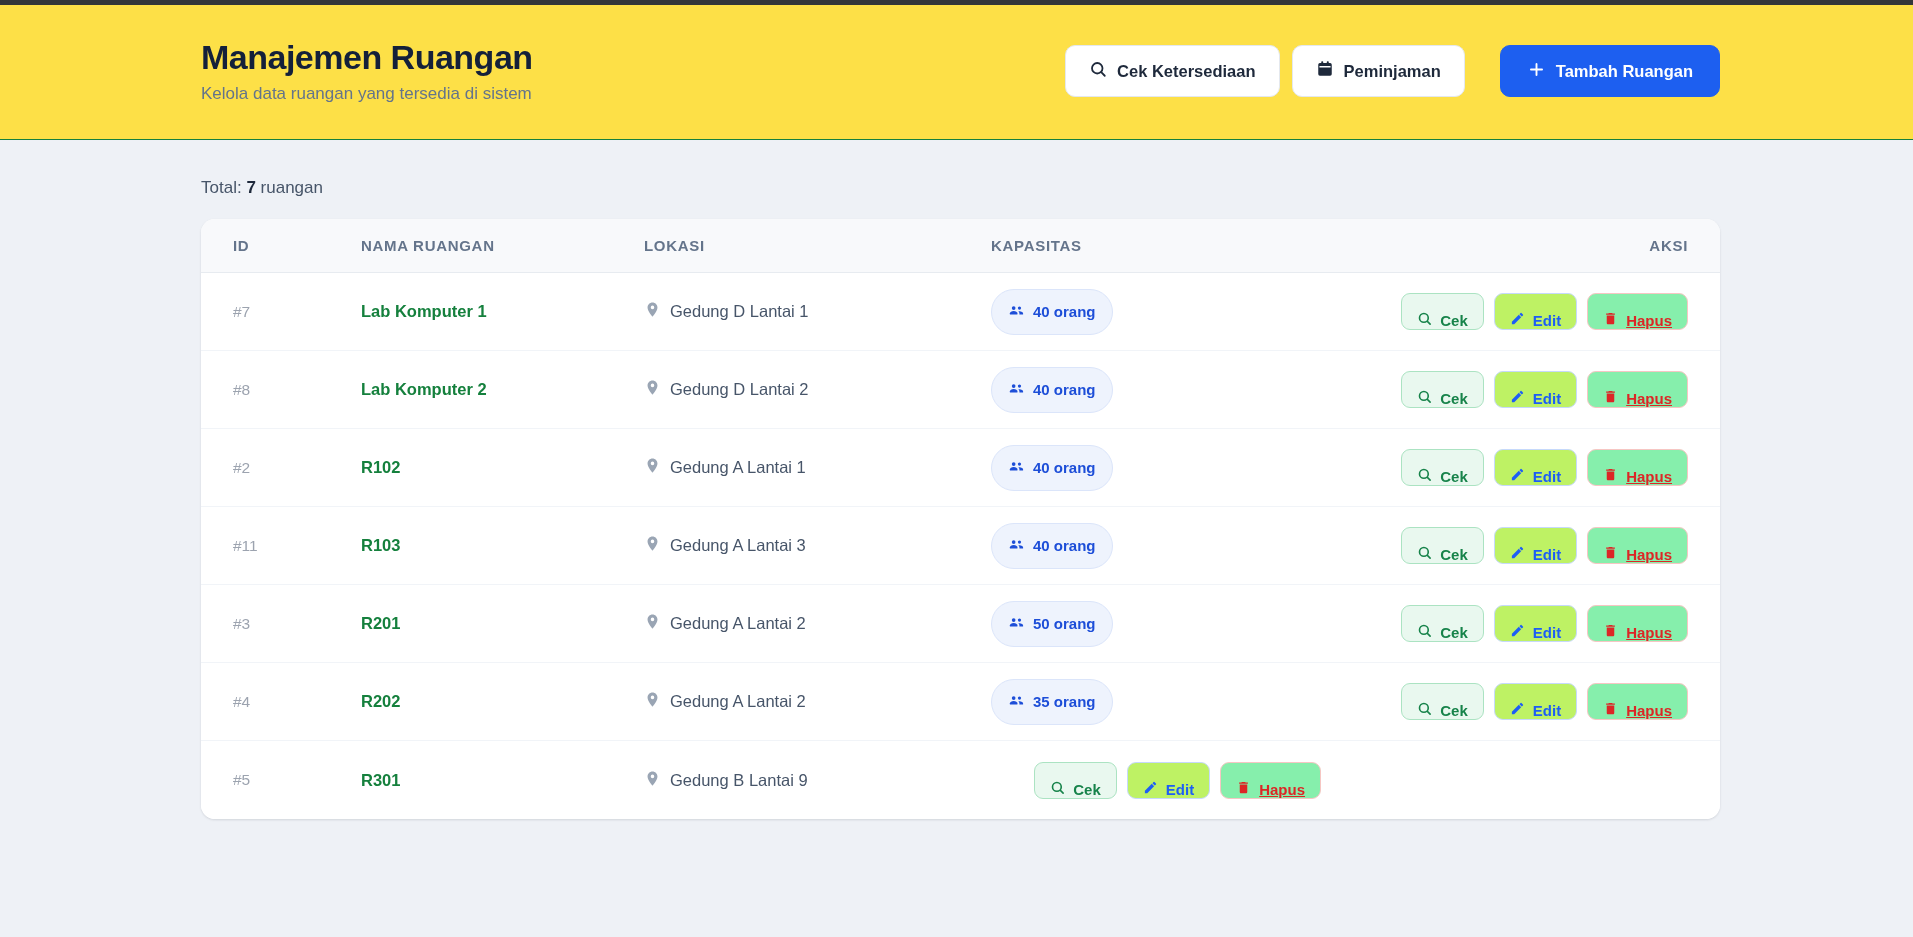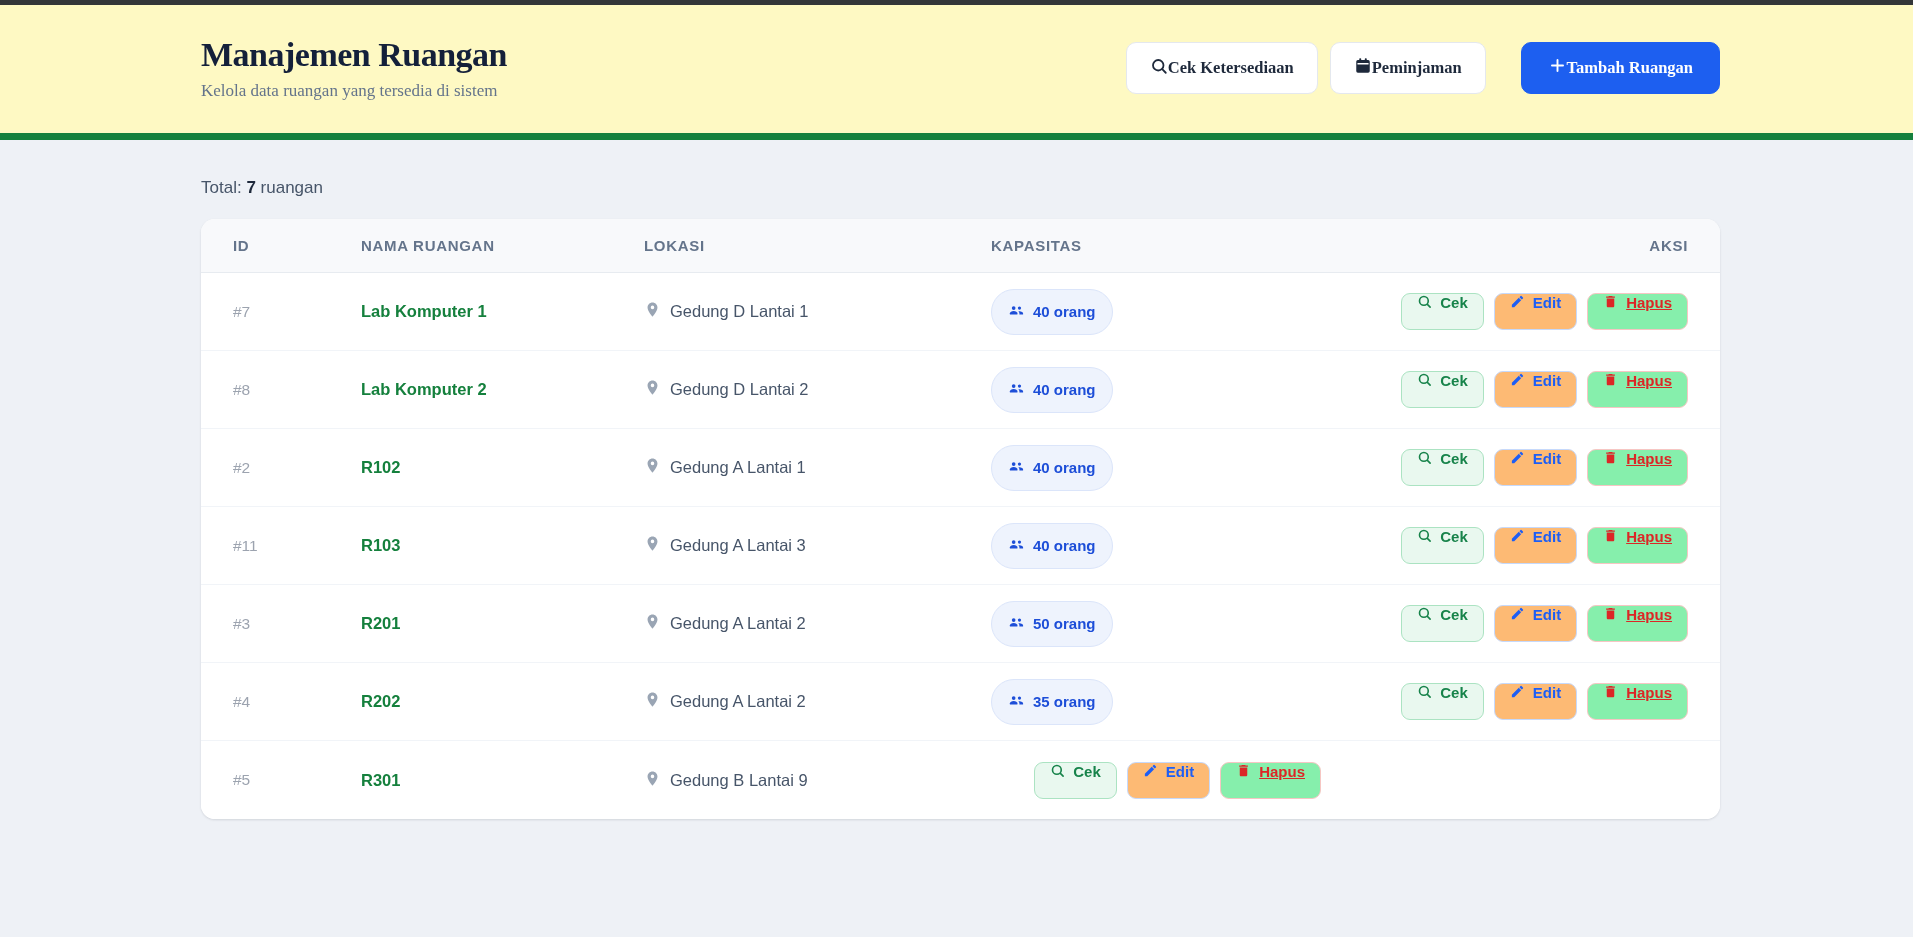--- a/index.html
+++ b/index.html
@@ -8,38 +8,37 @@
     width: 1913px; height: 937px;
     background: #eef1f6;
     font-family: "Liberation Sans", sans-serif;
     color: #1e293b;
     overflow: hidden;
   }
   .top-bar { height: 5px; background: #333639; }
 
   
   .app-header {
-    background: #fef9c3;
-    border-bottom: 7px solid #15803d;
+    background: #fde047;
+    border-bottom: 1px solid #15803d;
     padding: 28px 193px 30px 201px;
     display: flex; align-items: center; justify-content: space-between;
     height: 135px;
-    font-family: Liberation Serif, serif;
   }
   .page-title {
     margin: 0; font-size: 34px; font-weight: 800; color: #14203a;
     letter-spacing: -0.5px;
   }
   .page-subtitle { margin: 7px 0 0; font-size: 17px; color: #64748b; }
   .header-actions { display: flex; align-items: center; gap: 12px; }
   .hbtn {
     height: 52px; padding: 0 23px; border-radius: 10px;
     border: 1px solid #e4e8ee; background: #fff;
     font-family: inherit; font-size: 16.5px; font-weight: 600; color: #1e293b;
-    display: inline-flex; align-items: center; cursor: pointer;
+    display: inline-flex; align-items: center; gap: 10px; cursor: pointer;
     white-space: nowrap;
     justify-content: center;
   }
   .hbtn.primary { background: #1d5ff0; border-color: #1d5ff0; color: #fff; padding: 0 26px; margin-left: 23px; }
   .hbtn svg { flex: 0 0 auto; }
 
   
   .main { padding: 0 193px 0 201px; }
   .total-line { margin: 38px 0 21px; font-size: 17px; color: #475569; }
   .total-line strong { color: #1e293b; font-weight: 700; }
@@ -70,26 +69,26 @@
   .pill {
     display: inline-flex; align-items: center; gap: 8px;
     background: #eef3fd; border: 1px solid #dbe5fa; border-radius: 999px;
     height: 46px; padding: 0 16px;
     color: #1d4ed8; font-size: 15px; font-weight: 600;
   }
   .pill svg { fill: #1d4ed8; }
 
   .cell-actions { display: flex; justify-content: flex-end; gap: 10px; }
   .abtn {
-    display: inline-flex; align-items: flex-start; gap: 8px;
+    display: inline-flex; align-items: flex-end; gap: 8px;
     height: 37px; padding: 0 15px; border-radius: 9px;
     font-family: inherit; font-size: 15px; font-weight: 600; cursor: pointer;
   }
   .abtn.cek   { background: #e9f8ef; border: 1px solid #abe3c2; color: #17834a; }
-  .abtn.edit  { background: #fdba74; border: 1px solid #c6d9fb; color: #1d5ef5; }
+  .abtn.edit  { background: #bef264; border: 1px solid #c6d9fb; color: #1d5ef5; }
   .abtn.hapus { background: #86efac; border: 1px solid #f6c6c3; color: #dc2626; text-decoration: underline; }
 </style>
 </head>
 <body>
 
 <div class="top-bar"></div>
 
 <header class="app-header">
   <div>
     <h1 class="page-title">Manajemen Ruangan</h1>

